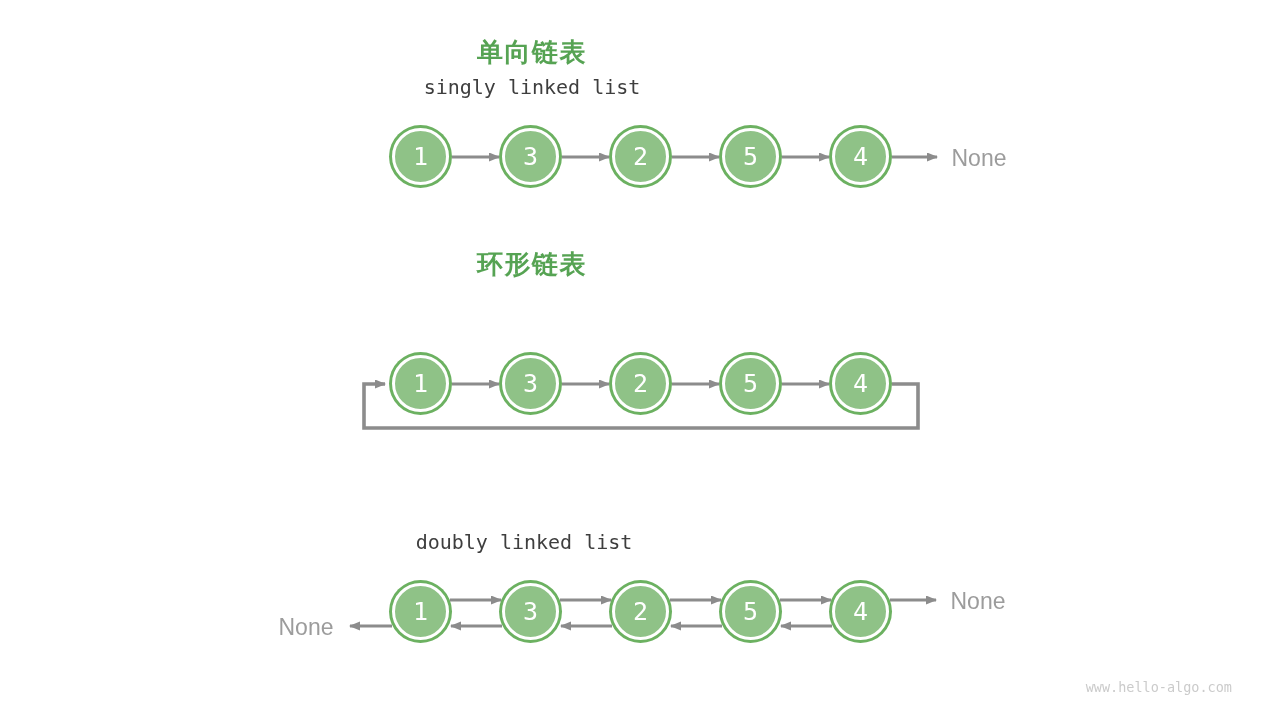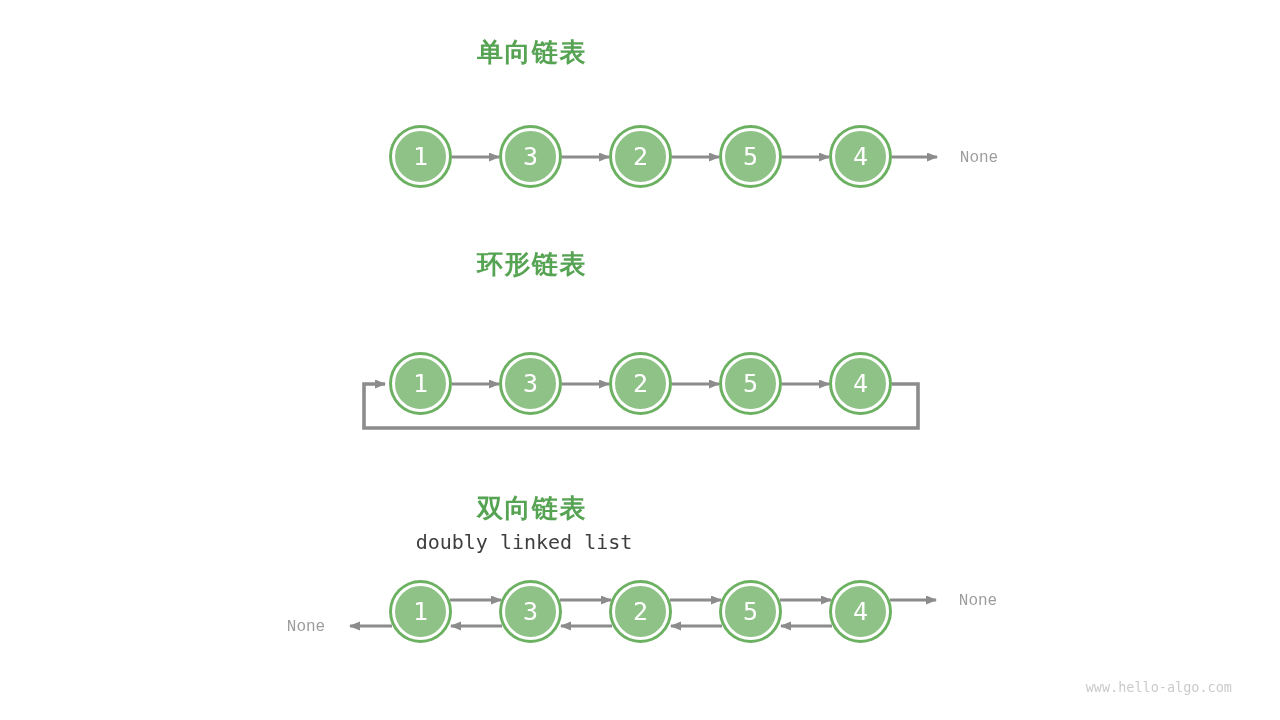--- a/index.html
+++ b/index.html
@@ -50,22 +50,22 @@
     display: flex;
     align-items: center;
     justify-content: center;
     color: #ffffff;
     font-family: "DejaVu Sans Mono", monospace;
     font-size: 25px;
   }
   .none-label {
     position: absolute;
     transform: translate(-50%, -50%);
-    font-family: Liberation Mono, monospace;
-    font-size: 16px;
+    font-family: Liberation Sans, sans-serif;
+    font-size: 23px;
     color: var(--none-gray);
     white-space: nowrap;
   }
   .footer-url {
     position: absolute;
     right: 44px;
     top: 679px;
     font-family: "DejaVu Sans Mono", monospace;
     font-size: 13.5px;
     color: var(--footer-gray);
@@ -102,25 +102,25 @@
         <line x1="670" y1="600" x2="721" y2="600" marker-end="url(#ah)"></line>
         <line x1="722" y1="626" x2="671" y2="626" marker-end="url(#ah)"></line>
         <line x1="780" y1="600" x2="831" y2="600" marker-end="url(#ah)"></line>
         <line x1="832" y1="626" x2="781" y2="626" marker-end="url(#ah)"></line>
         <line x1="890" y1="600" x2="936" y2="600" marker-end="url(#ah)"></line>
         <line x1="392" y1="626" x2="350" y2="626" marker-end="url(#ah)"></line>
       </g>
   </svg>
 
   <div class="section-title" style="left:532px; top:52px;">单向链表</div>
+  <div class="section-subtitle" style="left:532px; top:87px;">singly linked list</div>
   <div class="none-label" style="left:979px; top:158px;">None</div>
 
   <div class="section-title" style="left:532px; top:264px;">环形链表</div>
 
-  <div class="section-title" style="left:532px; top:508px;">双向链表</div>
   <div class="section-subtitle" style="left:524px; top:542px;">doubly linked list</div>
   <div class="none-label" style="left:978px; top:601px;">None</div>
   <div class="none-label" style="left:306px; top:627px;">None</div>
 
   <div id="nodes-layer">
       <div class="node" style="left: 392px; top: 128px;">1</div>
       <div class="node" style="left: 502px; top: 128px;">3</div>
       <div class="node" style="left: 612px; top: 128px;">2</div>
       <div class="node" style="left: 722px; top: 128px;">5</div>
       <div class="node" style="left: 832px; top: 128px;">4</div>

